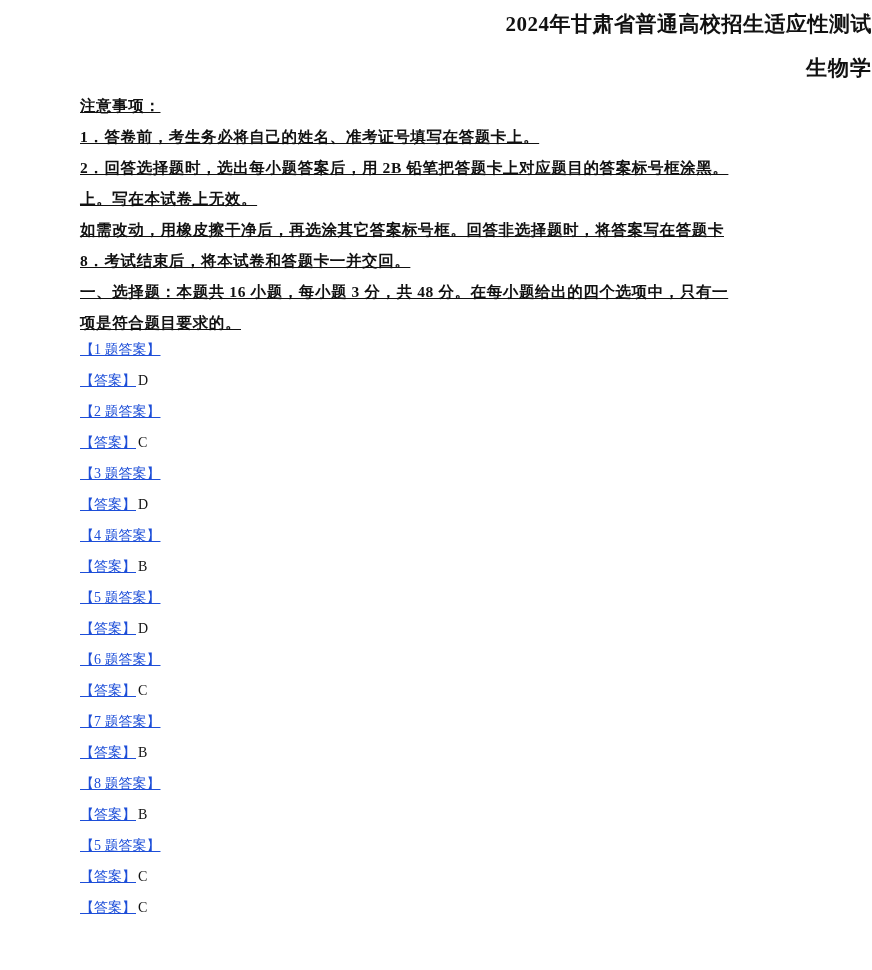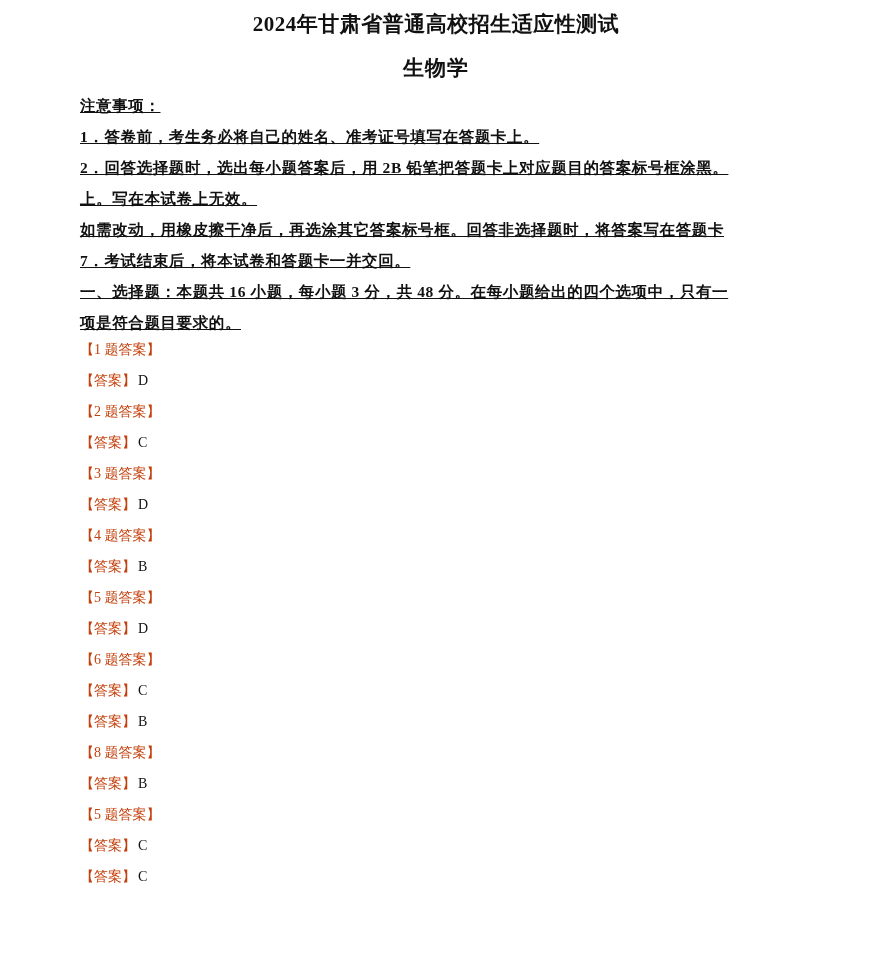--- a/index.html
+++ b/index.html
@@ -1,42 +1,42 @@
 <!DOCTYPE html>
 <html><head>
 <meta charset="utf-8">
 <style>
   html, body { margin: 0; padding: 0; background: #ffffff; }
   body { width: 872px; height: 970px; overflow: hidden; position: relative;
          font-family: "Liberation Serif", "DejaVu Serif", serif; color: #111; }
-  .title { position: absolute; left: 0; width: 872px; text-align: center;
+  .title { position: absolute; left: 0; width: 872px; text-align: right;
            font-weight: bold; color: #111; }
   .title.main { top: 10px; font-size: 21px; letter-spacing: 0.5px; }
   .title.sub { top: 54px; font-size: 21px; letter-spacing: 1px; }
   .body { position: absolute; left: 80px; top: 90px; width: 712px; }
   .line { font-weight: bold; font-size: 15.5px; line-height: 31px; height: 31px;
           white-space: nowrap; letter-spacing: 0.6px; color: #111; text-decoration: underline; }
   .answers { position: absolute; left: 80px; top: 334px; width: 400px; }
   .ans-row { font-size: 14px; line-height: 31px; height: 31px; white-space: nowrap; }
-  .blue { color: #c2410c; }
+  .blue { color: #1d4ed8; text-decoration: underline; }
   .letter { color: #111; margin-left: 2px; }
 </style>
 </head>
 <body>
 
 <div class="title main">2024年甘肃省普通高校招生适应性测试</div>
 <div class="title sub">生物学</div>
 
 <div class="body">
   <div class="line">注意事项：</div>
   <div class="line">1．答卷前，考生务必将自己的姓名、准考证号填写在答题卡上。</div>
   <div class="line">2．回答选择题时，选出每小题答案后，用 2B 铅笔把答题卡上对应题目的答案标号框涂黑。</div>
   <div class="line">上。写在本试卷上无效。</div>
   <div class="line">如需改动，用橡皮擦干净后，再选涂其它答案标号框。回答非选择题时，将答案写在答题卡</div>
-  <div class="line">7．考试结束后，将本试卷和答题卡一并交回。</div>
+  <div class="line">8．考试结束后，将本试卷和答题卡一并交回。</div>
   <div class="line">一、选择题：本题共 16 小题，每小题 3 分，共 48 分。在每小题给出的四个选项中，只有一</div>
   <div class="line">项是符合题目要求的。</div>
 </div>
 
 <div class="answers">
   <div class="ans-row blue">【1 题答案】</div>
   <div class="ans-row"><span class="blue">【答案】</span><span class="letter">D</span></div>
 
   <div class="ans-row blue">【2 题答案】</div>
   <div class="ans-row"><span class="blue">【答案】</span><span class="letter">C</span></div>
@@ -46,20 +46,21 @@
 
   <div class="ans-row blue">【4 题答案】</div>
   <div class="ans-row"><span class="blue">【答案】</span><span class="letter">B</span></div>
 
   <div class="ans-row blue">【5 题答案】</div>
   <div class="ans-row"><span class="blue">【答案】</span><span class="letter">D</span></div>
 
   <div class="ans-row blue">【6 题答案】</div>
   <div class="ans-row"><span class="blue">【答案】</span><span class="letter">C</span></div>
 
+  <div class="ans-row blue">【7 题答案】</div>
   <div class="ans-row"><span class="blue">【答案】</span><span class="letter">B</span></div>
 
   <div class="ans-row blue">【8 题答案】</div>
   <div class="ans-row"><span class="blue">【答案】</span><span class="letter">B</span></div>
 
   <div class="ans-row blue">【5 题答案】</div>
   <div class="ans-row"><span class="blue">【答案】</span><span class="letter">C</span></div>
 
   <div class="ans-row"><span class="blue">【答案】</span><span class="letter">C</span></div>
 </div>

